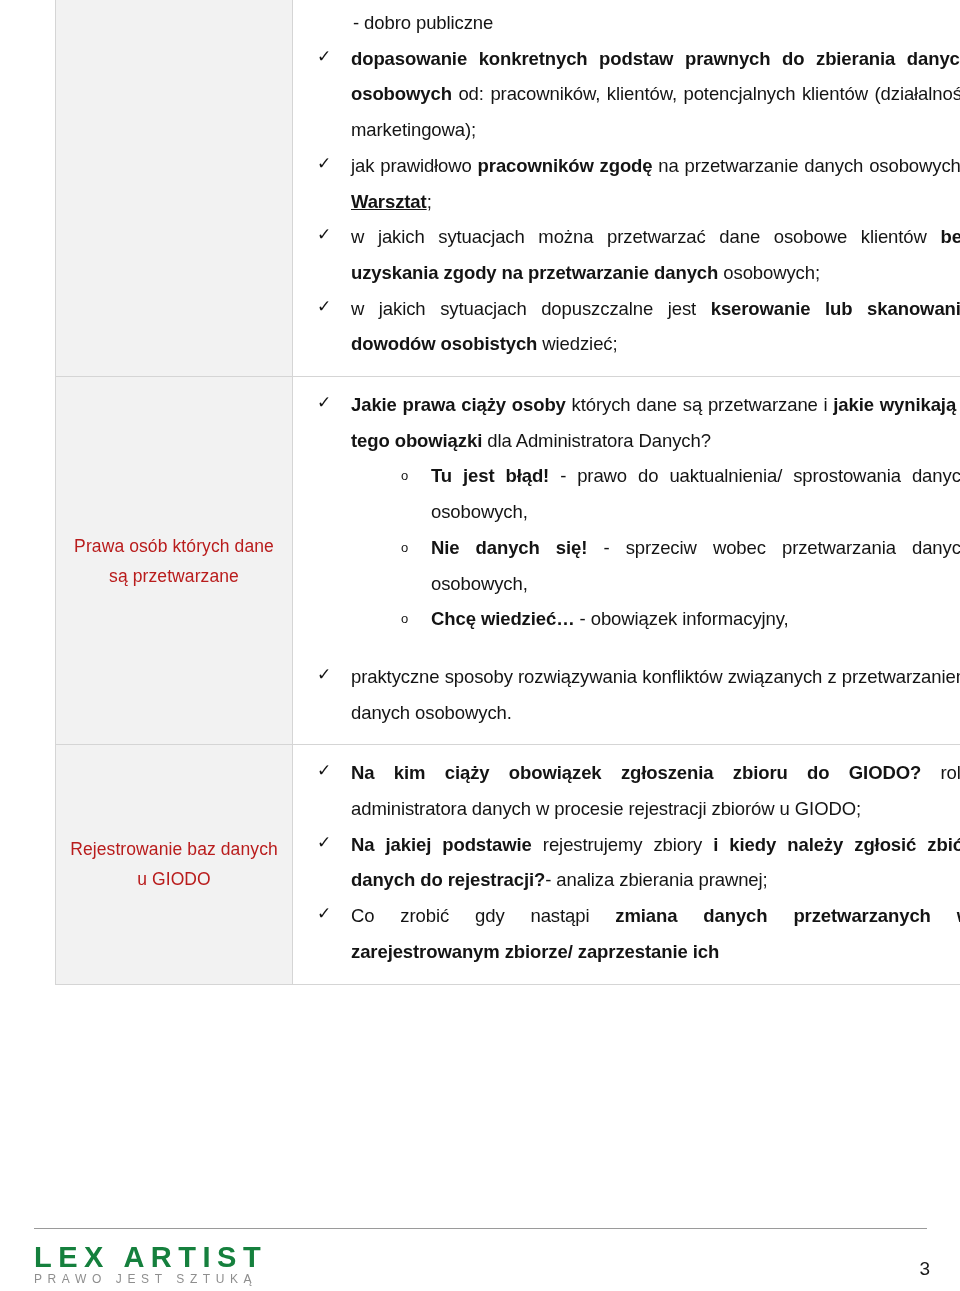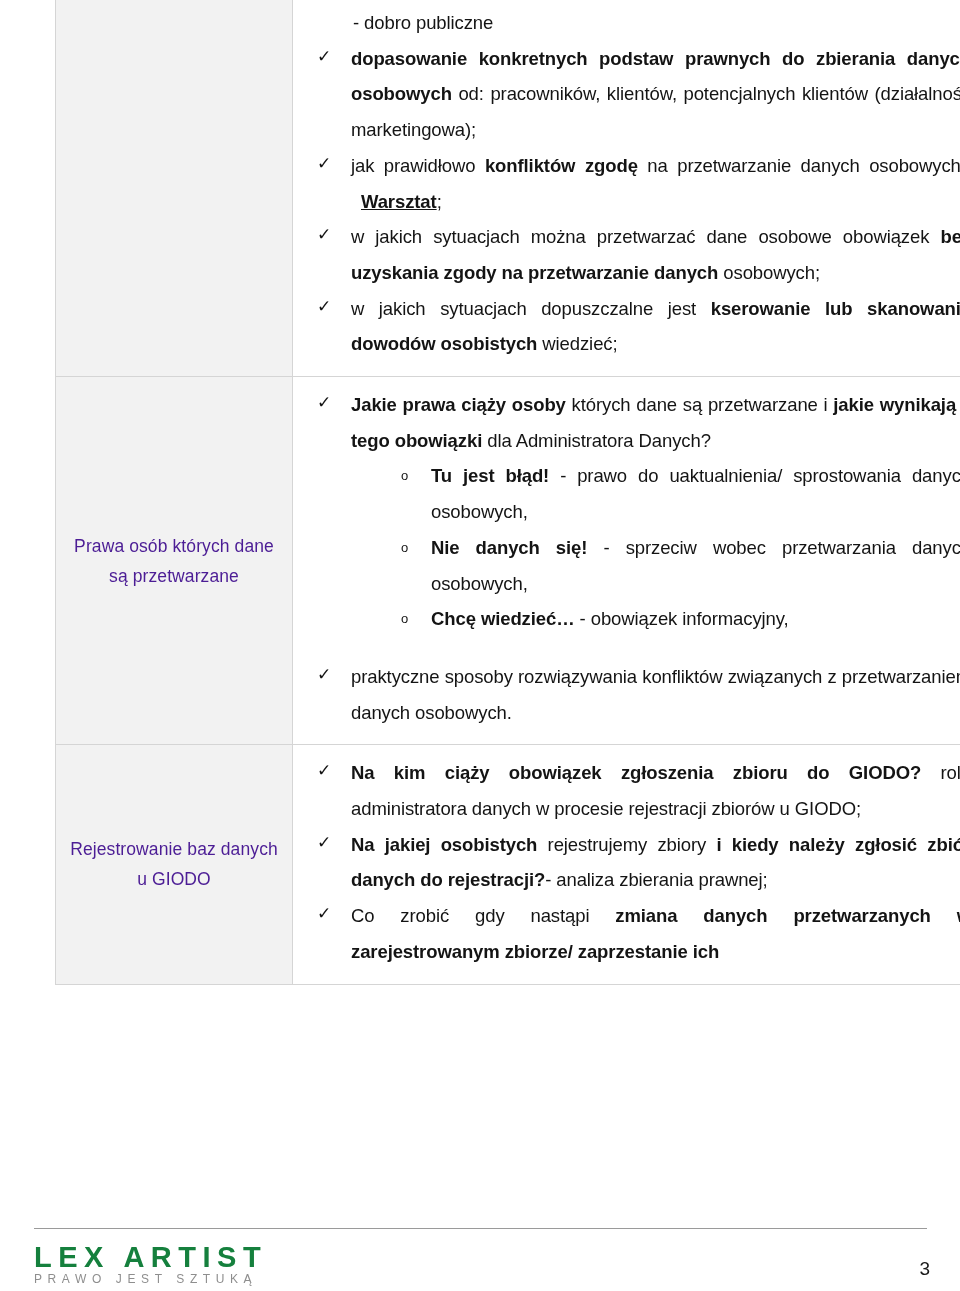--- a/index.html
+++ b/index.html
@@ -46,39 +46,39 @@
   .col-body {
     width: 662px;
     background: #ffffff;
     padding: 10px 16px 14px 16px !important;
     vertical-align: top;
   }
 
   .label-text {
     font-size: 17.5px;
     line-height: 1.72;
-    color: #4c1d95;
+    color: #b91c1c;
     font-weight: 400;
     letter-spacing: 0.1px;
   }
 
   
   .line {
     font-size: 18.5px;
     line-height: 1.93;
     color: #141414;
     text-align: justify;
     text-justify: inter-word;
     margin: 0;
     letter-spacing: -0.1px;
   }
   .line.nojust { text-align: left; }
 
   .b { font-weight: bold; }
-  .u { font-weight: bold; text-decoration: underline; margin-left: 10px; }
+  .u { font-weight: bold; text-decoration: underline; }
 
   
   .bullet {
     position: relative;
     padding-left: 42px;
   }
   .bullet > .mark {
     position: absolute;
     left: 8px;
     top: 0;
@@ -154,22 +154,22 @@
   <table class="agenda-table">
     <tbody>
       <tr>
         <td class="col-label">
           <div class="label-text"></div>
         </td>
         <td class="col-body">
           <div class="content">
               <p class="line plain nojust"><span>- dobro publiczne</span></p>
               <p class="line bullet"><span class="mark">✓</span><span class="b">dopasowanie konkretnych podstaw prawnych do zbierania danych osobowych</span><span> od: pracowników, klientów, potencjalnych klientów (działalność marketingowa);</span></p>
-              <p class="line bullet"><span class="mark">✓</span><span>jak prawidłowo </span><span class="b">konfliktów zgodę</span><span> na przetwarzanie danych osobowych? </span><span class="u">Warsztat</span><span>;</span></p>
-              <p class="line bullet"><span class="mark">✓</span><span>w jakich sytuacjach można przetwarzać dane osobowe obowiązek </span><span class="b">bez uzyskania zgody na przetwarzanie danych</span><span> osobowych;</span></p>
+              <p class="line bullet"><span class="mark">✓</span><span>jak prawidłowo </span><span class="b">pracowników zgodę</span><span> na przetwarzanie danych osobowych? </span><span class="u">Warsztat</span><span>;</span></p>
+              <p class="line bullet"><span class="mark">✓</span><span>w jakich sytuacjach można przetwarzać dane osobowe klientów </span><span class="b">bez uzyskania zgody na przetwarzanie danych</span><span> osobowych;</span></p>
               <p class="line bullet"><span class="mark">✓</span><span>w jakich sytuacjach dopuszczalne jest </span><span class="b">kserowanie lub skanowanie dowodów osobistych</span><span> wiedzieć;</span></p>
             </div>
         </td>
       </tr>
       <tr>
         <td class="col-label">
           <div class="label-text">Prawa osób których dane są przetwarzane</div>
         </td>
         <td class="col-body">
           <div class="content">
@@ -182,21 +182,21 @@
             </div>
         </td>
       </tr>
       <tr>
         <td class="col-label">
           <div class="label-text">Rejestrowanie baz danych u GIODO</div>
         </td>
         <td class="col-body">
           <div class="content">
               <p class="line bullet"><span class="mark">✓</span><span class="b">Na kim ciąży obowiązek zgłoszenia zbioru do GIODO?</span><span> rola administratora danych w procesie rejestracji zbiorów u GIODO;</span></p>
-              <p class="line bullet"><span class="mark">✓</span><span class="b">Na jakiej osobistych</span><span> rejestrujemy zbiory </span><span class="b">i kiedy należy zgłosić zbiór danych do rejestracji?</span><span>- analiza zbierania prawnej;</span></p>
+              <p class="line bullet"><span class="mark">✓</span><span class="b">Na jakiej podstawie</span><span> rejestrujemy zbiory </span><span class="b">i kiedy należy zgłosić zbiór danych do rejestracji?</span><span>- analiza zbierania prawnej;</span></p>
               <p class="line bullet"><span class="mark">✓</span><span>Co zrobić gdy nastąpi </span><span class="b">zmiana danych przetwarzanych w zarejestrowanym zbiorze/ zaprzestanie ich</span></p>
             </div>
         </td>
       </tr>
     </tbody>
   </table>
 
   <div class="footer-rule"></div>
 
   <div class="logo">

